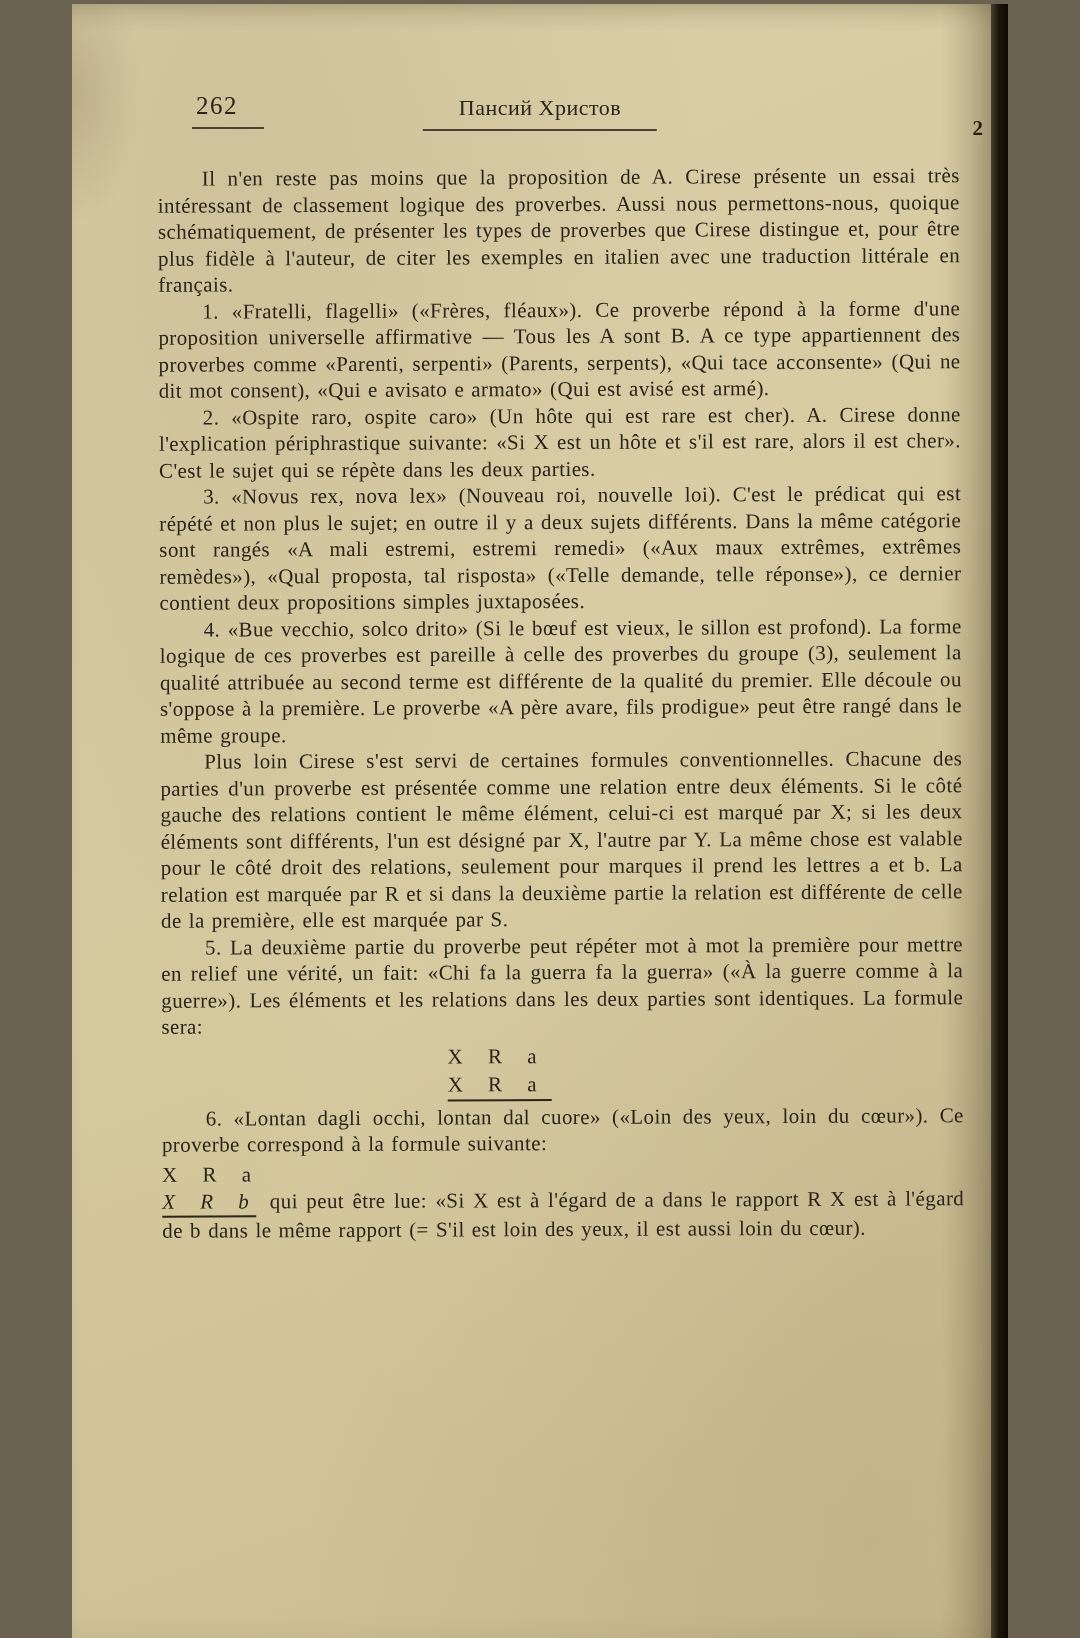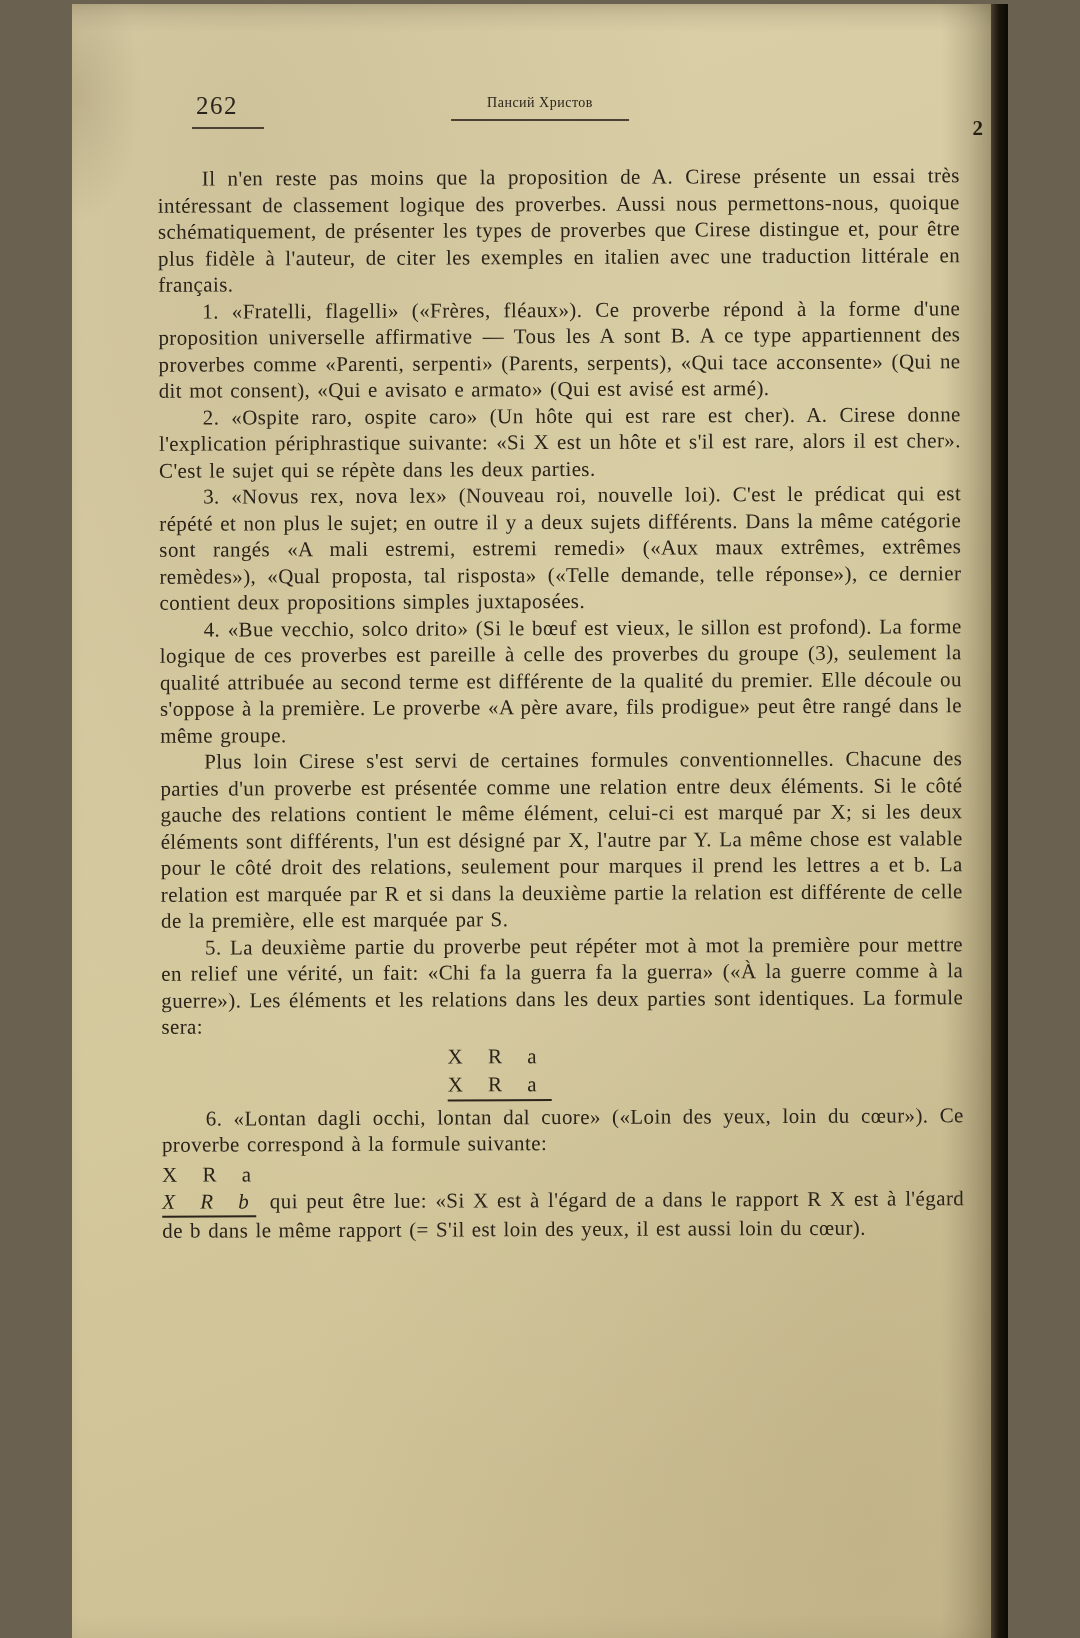--- a/index.html
+++ b/index.html
@@ -25,21 +25,21 @@
   }
   .header { position: absolute; top: 88px; left: 0; right: 0; height: 46px; }
   .page-number {
     position: absolute; left: 120px; top: 0;
     font-size: 25px; letter-spacing: 1.5px;
     padding: 0 26px 7px 4px;
     border-bottom: 2px solid #4a4132;
   }
   .header-title {
     position: absolute; left: 50%; transform: translateX(-50%); top: 3px;
-    font-size: 14px; letter-spacing: 0.5px;
+    font-size: 22px; letter-spacing: 0.5px;
     padding: 0 36px 8px 36px;
     border-bottom: 2px solid #4a4132;
     white-space: nowrap;
   }
   .corner-mark {
     position: absolute; right: 25px; top: 112px;
     font-size: 21px; font-weight: bold; color: #241e12;
   }
   .content {
     position: absolute; left: 88px; right: 46px; top: 160px;

